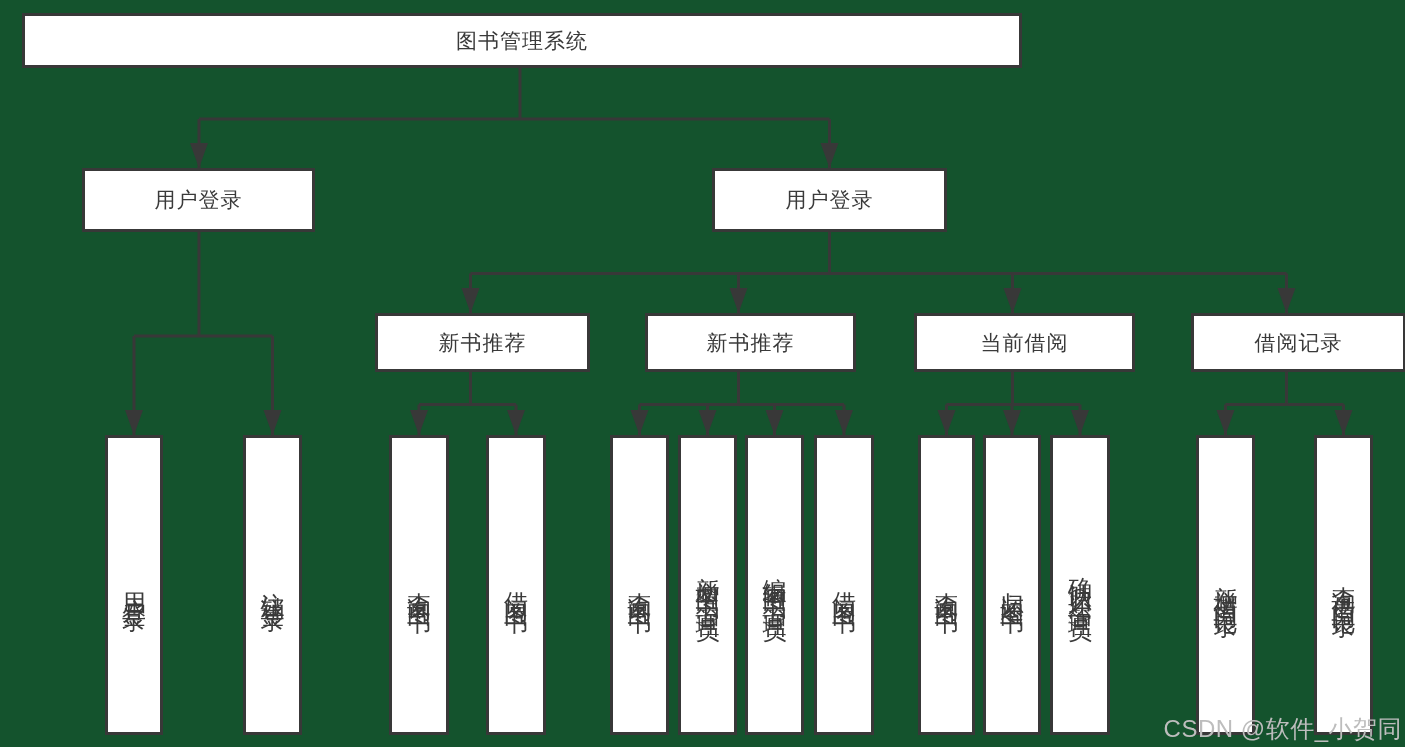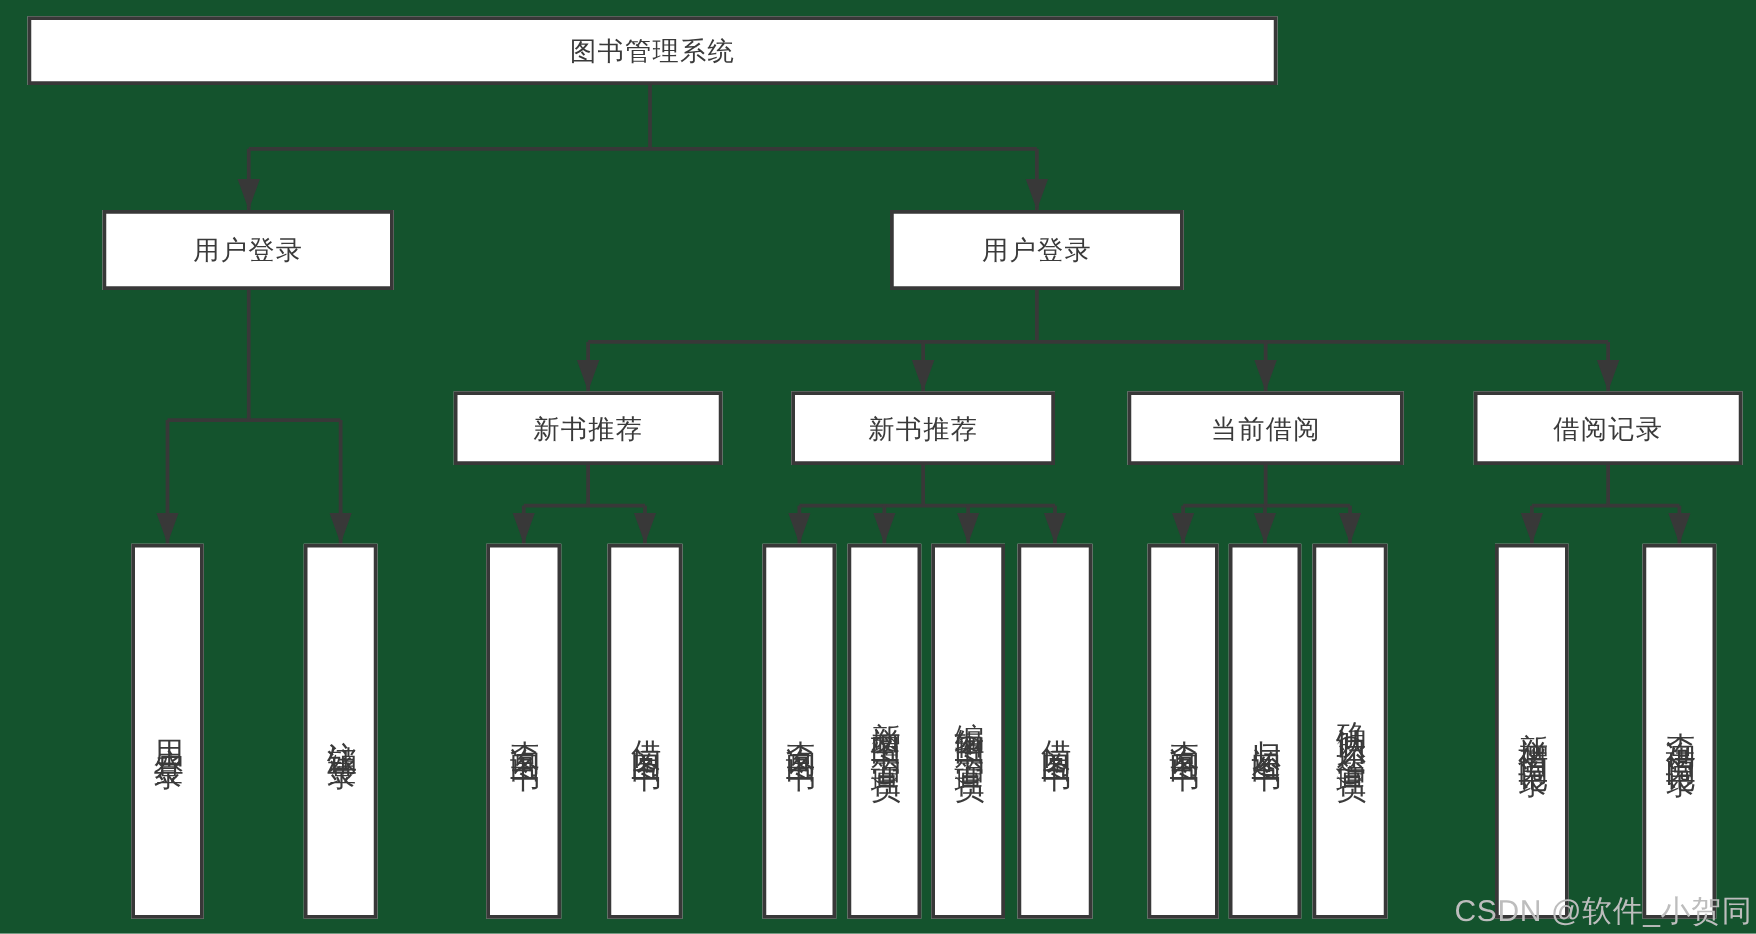--- a/index.html
+++ b/index.html
@@ -11,21 +11,21 @@
   .wire{stroke:#383838;stroke-width:3;fill:none;}
   .node{
     position:absolute;box-sizing:border-box;background:#ffffff;
     border:3px solid #383838;color:#3a3a3a;
     display:flex;align-items:center;justify-content:center;
     text-align:center;white-space:nowrap;
   }
   .hnode{font-size:21px;letter-spacing:1px;}
   .root{font-size:21px;letter-spacing:1px;}
   .l2{top:168px;height:64px;}
-  .l3{top:313px;height:59px;}
+  .l3{top:313px;height:59px;margin-left:12px;}
   .leaf{
     top:435px;height:300px;
     writing-mode:vertical-rl;text-orientation:mixed;
     font-size:24px;letter-spacing:6px;white-space:normal;
   }
   .watermark{
     position:absolute;left:1150px;top:713px;width:252px;
     color:#bdbdbd;font-size:24px;letter-spacing:0.5px;text-align:right;
   }
 </style>

